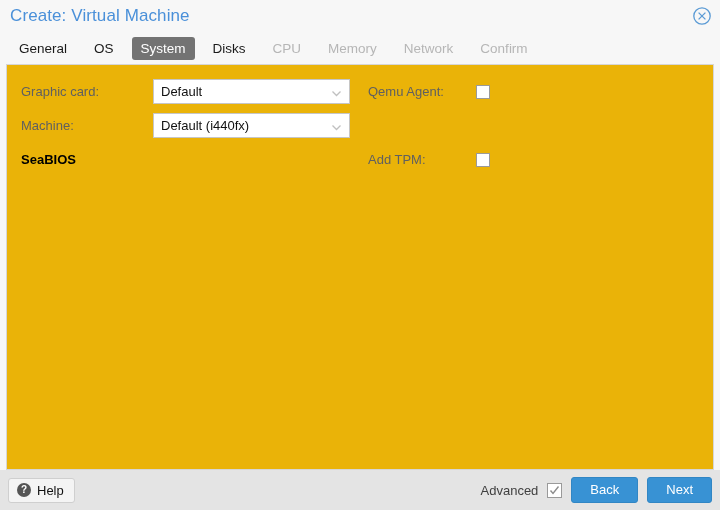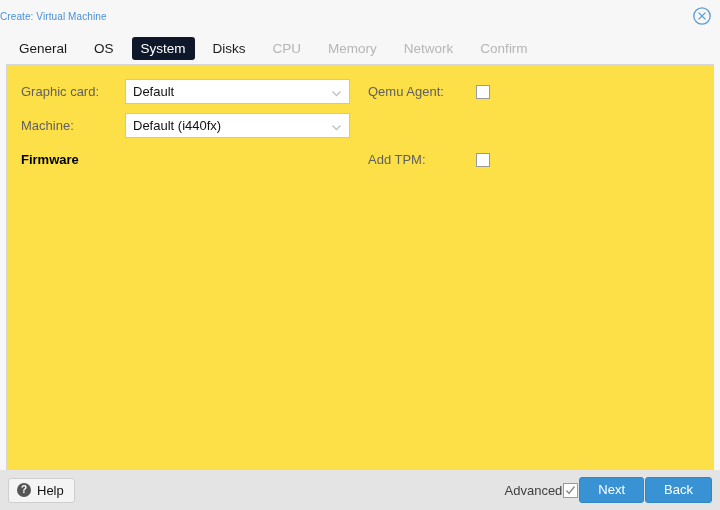--- a/index.html
+++ b/index.html
@@ -29,21 +29,22 @@
   
   .titlebar {
     position: relative;
     height: 32px;
     flex: 0 0 auto;
     background: #f7f7f7;
     display: flex;
     align-items: center;
   }
   .title-text {
-    font-size: 10px;
+    margin-left: 10px;
+    font-size: 17px;
     color: #4a90d9;
     letter-spacing: .1px;
   }
   .close-btn {
     position: absolute;
     right: 8px;
     top: 6px;
     width: 20px;
     height: 20px;
     cursor: pointer;
@@ -62,33 +63,33 @@
   .tab {
     font-size: 13.5px;
     padding: 4px 9px;
     border-radius: 3px;
     color: #1a1a1a;
     cursor: pointer;
     white-space: nowrap;
     line-height: 15px;
   }
   .tab.active {
-    background: #0f172a;
+    background: #737373;
     color: #ffffff;
   }
   .tab.disabled {
     color: #b6b6b6;
     cursor: default;
   }
 
   
   .panel {
     flex: 1 1 auto;
     margin: 0 6px;
-    background: #fde047;
+    background: #eab308;
     border: 1px solid #d6d6d6;
     box-sizing: border-box;
     position: relative;
   }
   .form-cols {
     display: flex;
     padding: 12px 0 0 0;
   }
   .col {
     width: 50%;
@@ -126,20 +127,21 @@
   .field {
     position: relative;
     flex: 1 1 auto;
     height: 25px;
     border: 1px solid #c6c6c6;
     background: #ffffff;
     box-sizing: border-box;
     display: flex;
     align-items: center;
     cursor: default;
+    margin-left: 28px;
   }
   .field .val {
     padding-left: 7px;
     font-size: 13px;
     color: #111;
     white-space: nowrap;
     overflow: hidden;
   }
   .chev {
     position: absolute;
@@ -192,21 +194,21 @@
     font-weight: bold;
     display: flex;
     align-items: center;
     justify-content: center;
     line-height: 1;
   }
   .footer-right {
     margin-left: auto;
     display: flex;
     align-items: center;
-    gap: 1px;
+    gap: 9px;
   }
   .adv-label {
     color: #3f3f3f;
     font-size: 13px;
   }
   .adv-box {
     width: 15px;
     height: 15px;
     border: 1px solid #9a9a9a;
     background: #fff;
@@ -277,21 +279,21 @@
           <div class="field">
             <span class="val">Default (i440fx)</span>
             <span class="chev">
               <svg width="11" height="11" viewBox="0 0 11 11">
                 <polyline points="1.5,4 5.5,8 9.5,4" fill="none" stroke="#c0c0c0" stroke-width="1.3"></polyline>
               </svg>
             </span>
           </div>
         </div>
 
-        <div class="section-head">Firmware</div>
+        <div class="section-head">SeaBIOS</div>
 
 
       </div>
 
       <div class="col right">
 
 
         <div class="row">
           <div class="lbl">Qemu Agent:</div>
           <div class="checkbox"></div>
@@ -314,18 +316,18 @@
       <span>Help</span>
     </div>
 
     <div class="footer-right">
       <span class="adv-label">Advanced</span>
       <span class="adv-box">
         <svg width="11" height="11" viewBox="0 0 11 11">
           <polyline points="1.5,5.5 4,8.5 9.5,1.5" fill="none" stroke="#8c8c8c" stroke-width="1.4"></polyline>
         </svg>
       </span>
+      <button class="btn">Back</button>
       <button class="btn">Next</button>
-      <button class="btn">Back</button>
     </div>
   </div>
 
 </div>
 
 </body></html>

